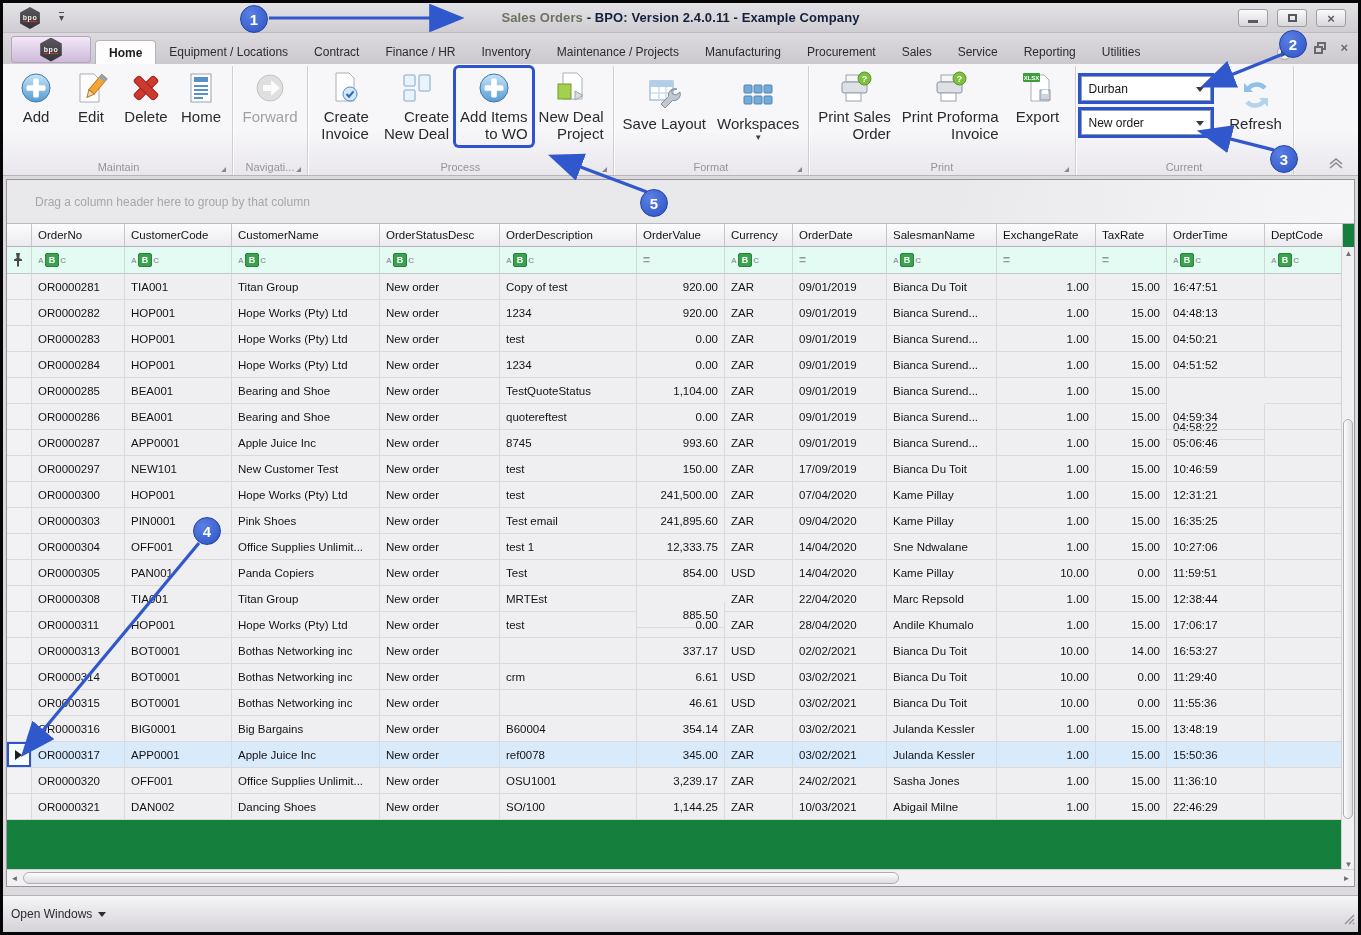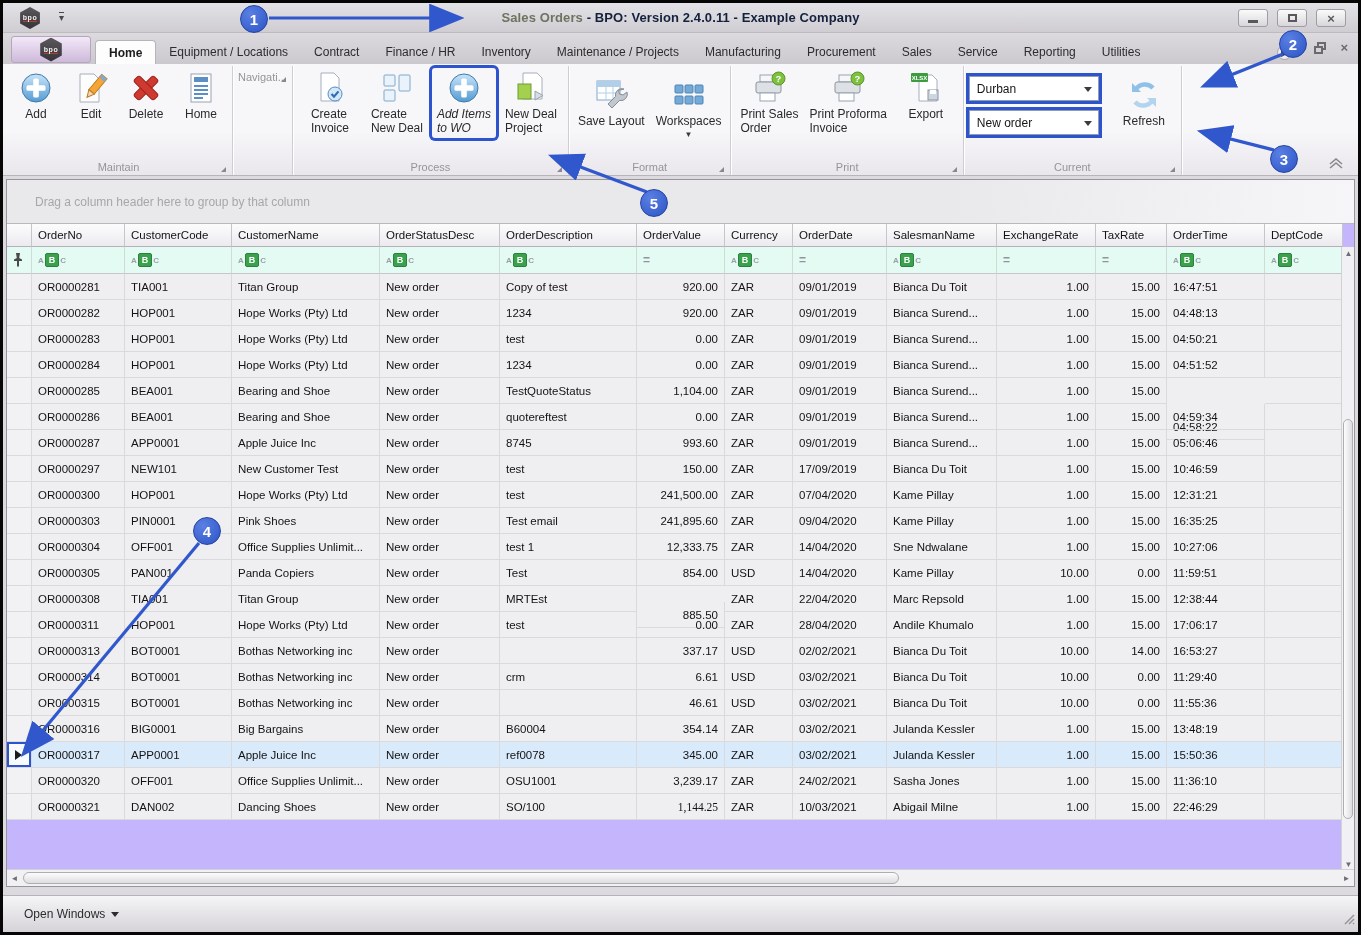--- a/index.html
+++ b/index.html
@@ -91,41 +91,41 @@
   .rgroup-footer .launcher {
     position: absolute; right: 1px; bottom: 3px; width: 0; height: 0;
     border-left: 5px solid transparent; border-bottom: 5px solid #8a888d;
   }
   .rbtn {
     min-width: 52px; padding: 3px 4px 2px; display: flex; flex-direction: column; align-items: center;
     border-radius: 3px; cursor: default;
   }
   .rbtn .icn { width: 34px; height: 34px; margin-bottom: 3px; }
   .rbtn .icn svg { width: 100%; height: 100%; }
-  .rbtn .lbl { font-size: 12px; color: #2a2a2c; text-align: left; white-space: pre-line; line-height: 1.15; }
+  .rbtn .lbl { font-size: 15px; color: #2a2a2c; text-align: right; white-space: pre-line; line-height: 1.15; }
   .rbtn.disabled .lbl { color: #a0a0a2; }
   .rbtn.disabled .icn { filter: grayscale(1); opacity: .75; }
-  .rbtn.hl { box-shadow: 0 0 0 3px #2d54ce; font-style: italic; }
+  .rbtn.hl { box-shadow: 0 0 0 3px #2d54ce; }
   .rbtn .caret { font-size: 8px; color: #3a3a3c; margin-top: 1px; }
   .combo-stack { display: flex; flex-direction: column; gap: 9px; padding-top: 8px; margin-right: 10px; }
   .combo {
     width: 130px; height: 25px; background: #fff; border: 1px solid #8f9cab;
     display: flex; align-items: center; font-size: 12px; color: #161618; padding-left: 7px; position: relative;
   }
   .combo.hl { box-shadow: 0 0 0 3px #2d54ce; }
   .combo .cbx-caret {
     position: absolute; right: 6px; top: 10px; width: 0; height: 0;
     border-left: 4px solid transparent; border-right: 4px solid transparent; border-top: 5px solid #3c3a40;
   }
   .ribbon-collapse { position: absolute; right: 14px; bottom: 6px; color: #8a888d; }
 
   
   .grid-wrap {
     position: absolute; left: 3px; top: 176px; width: 1349px; height: 708px;
-    border: 1px solid #97959b; background: #c4b5fd; overflow: hidden;
+    border: 1px solid #97959b; background: #15803d; overflow: hidden;
   }
   .group-panel {
     position: absolute; left: 0; top: 0; right: 0; height: 44px;
     background: linear-gradient(100deg, #e9e8ea 70%, #f6f5f7);
     border-bottom: 1px solid #b9b8bc;
     display: flex; align-items: center; padding-left: 28px;
     font-size: 12px; color: #a7a6aa;
   }
   .hdr-row { position: absolute; left: 0; top: 44px; height: 23px; display: flex; }
   .hcell {
@@ -175,21 +175,21 @@
   .hscroll .arr.lf { left: 0; }
   .hscroll .arr.rt { right: 0; }
   .hthumb { position: absolute; top: 2px; height: 12px; left: 16px; width: 876px; background: linear-gradient(#fdfdfd,#dddce0); border: 1px solid #aeadb2; border-radius: 7px; }
 
   
   .statusbar {
     position: absolute; left: 0; right: 0; top: 892px; height: 37px;
     background: linear-gradient(#f5f4f6, #d5d3d8); border-top: 1px solid #b5b3b8;
     display: flex; align-items: center; font-size: 12px; color: #2c2c2e;
   }
-  .open-windows { margin-left: 21px; display: flex; align-items: center; gap: 6px; }
+  .open-windows { margin-left: 8px; display: flex; align-items: center; gap: 6px; }
   .ow-caret { width: 0; height: 0; border-left: 4px solid transparent; border-right: 4px solid transparent; border-top: 5px solid #2c2c2e; }
   .status-right { position: absolute; right: 26px; display: flex; align-items: center; gap: 12px; }
   .status-right .sdiv { width: 1px; height: 16px; background: #a9a7ac; box-shadow: 1px 0 0 #fff; }
   .grip { position: absolute; right: 3px; bottom: 4px; }
 
   
   .overlay { position: absolute; inset: 0; pointer-events: none; z-index: 40; }
   .callout {
     position: absolute; width: 28px; height: 28px; border-radius: 50%;
     background: radial-gradient(circle at 35% 30%, #5a80e4, #2d53c4);
@@ -303,20 +303,29 @@
               </svg></div>
             <div class="lbl">Home</div>
           </div>
         </div>
         <div class="rgroup-footer">
           <div class="glabel">Maintain</div>
           <div class="launcher"></div>
         </div>
       </div>
       <div class="rgroup">
+        <div class="rgroup-body">
+          <div class="rbtn disabled" style="min-width: 64px;">
+            <div class="icn"><svg viewBox="0 0 34 34">
+                <circle cx="17" cy="17" r="13" fill="#d8d8d8" stroke="#b1b1b1"></circle>
+                <path d="M10 14h8v-5l9 8-9 8v-5h-8z" fill="#fdfdfd"></path>
+              </svg></div>
+            <div class="lbl">Forward</div>
+          </div>
+        </div>
         <div class="rgroup-footer">
           <div class="glabel">Navigati...</div>
           <div class="launcher"></div>
         </div>
       </div>
       <div class="rgroup">
         <div class="rgroup-body">
           <div class="rbtn" style="min-width: 64px;">
             <div class="icn"><svg viewBox="0 0 34 34">
                 <path d="M8 2h13l5 5v23H8z" fill="#fff" stroke="#a5b0bd"></path>
@@ -897,21 +906,21 @@
           <div class="gcell" style="width: 98px;">11:36:10</div>
           <div class="gcell" style="width: 78px;"></div>
         </div>
         <div class="grow">
           <div class="gcell indcell" style="width: 25px; padding: 0px;"></div>
           <div class="gcell" style="width: 93px;">OR0000321</div>
           <div class="gcell" style="width: 107px;">DAN002</div>
           <div class="gcell" style="width: 148px;">Dancing Shoes</div>
           <div class="gcell" style="width: 120px;">New order</div>
           <div class="gcell" style="width: 137px;">SO/100</div>
-          <div class="gcell r" style="width: 88px; font-family: Liberation Serif, serif;">1,144.25</div>
+          <div class="gcell r" style="width: 88px;">1,144.25</div>
           <div class="gcell" style="width: 68px;">ZAR</div>
           <div class="gcell" style="width: 94px;">10/03/2021</div>
           <div class="gcell" style="width: 110px;">Abigail Milne</div>
           <div class="gcell r" style="width: 99px;">1.00</div>
           <div class="gcell r" style="width: 71px;">15.00</div>
           <div class="gcell" style="width: 98px;">22:46:29</div>
           <div class="gcell" style="width: 78px;"></div>
         </div>
       </div>
     <div class="vscroll">

